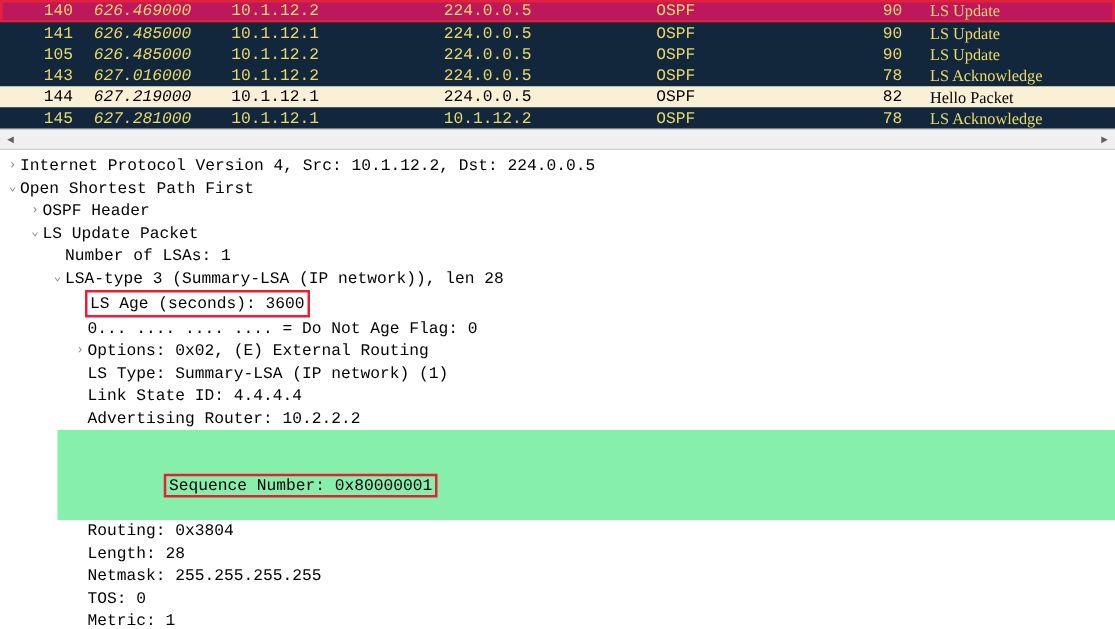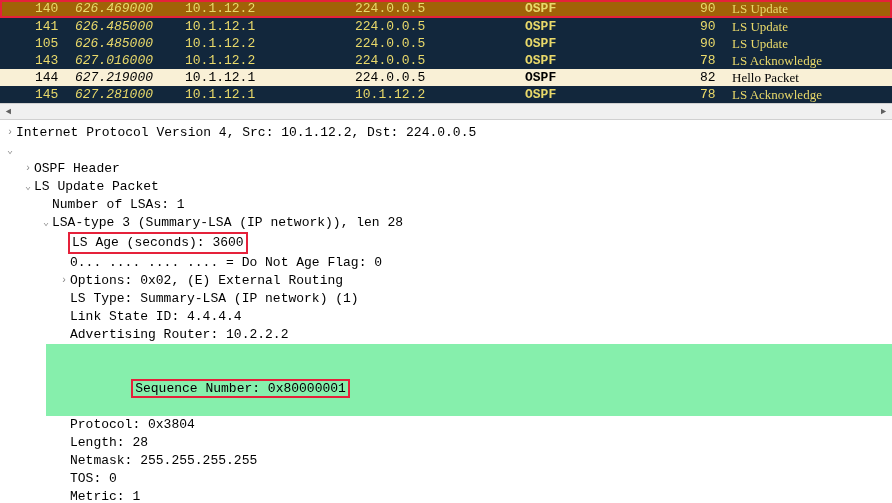--- a/index.html
+++ b/index.html
@@ -18,35 +18,35 @@
   .packet-row {
     display: flex;
     height: 17px;
     line-height: 17px;
     background: #12273c;
     color: #e9d96a;
     padding-left: 35px;
   }
   .packet-row.highlight-red {
     border: 2px solid #e5213a;
-    background: #a16207;
+    background: #be185d;
     height: 18px;
     line-height: 14px;
     padding-left: 33px;
   }
   .packet-row.beige {
     background: #f9f0d6;
     color: #000;
   }
   .col-no   { width: 40px; }
   .col-time { width: 110px; font-style: italic; }
   .col-src  { width: 170px; }
   .col-dst  { width: 170px; }
-  .col-prot { width: 175px; font-weight: bold; }
-  .col-len  { width: 28px; text-align: left; margin-right:4px;}
+  .col-prot { width: 175px; }
+  .col-len  { width: 28px; text-align: center; margin-right:16px;}
   .col-info { flex: 1; font-family: Liberation Serif, serif; }
   .scrollbar-h {
     height: 17px;
     background: #f0f0f0;
     border-top: 1px solid #d0d0d0;
     border-bottom: 1px solid #d0d0d0;
     display: flex;
     align-items: center;
     justify-content: space-between;
   }
@@ -155,20 +155,21 @@
 
 <div class="details-pane">
 
   <div class="tree-row indent-0">
     <span class="toggle">›</span>
     <span>Internet Protocol Version 4, Src: 10.1.12.2, Dst: 224.0.0.5</span>
   </div>
 
   <div class="tree-row indent-0">
     <span class="toggle">⌄</span>
+    <span>Open Shortest Path First</span>
   </div>
 
   <div class="tree-row indent-1">
     <span class="toggle">›</span>
     <span>OSPF Header</span>
   </div>
 
   <div class="tree-row indent-1">
     <span class="toggle">⌄</span>
     <span>LS Update Packet</span>
@@ -214,21 +215,21 @@
     <span>Advertising Router: 10.2.2.2</span>
   </div>
 
   <div class="tree-row indent-3 sel-blue">
     <span class="toggle"></span>
     <span class="red-box">Sequence Number: 0x80000001</span>
   </div>
 
   <div class="tree-row indent-3">
     <span class="toggle"></span>
-    <span>Protocol: 0x3804</span>
+    <span>Routing: 0x3804</span>
   </div>
 
   <div class="tree-row indent-3">
     <span class="toggle"></span>
     <span>Length: 28</span>
   </div>
 
   <div class="tree-row indent-3">
     <span class="toggle"></span>
     <span>Netmask: 255.255.255.255</span>

